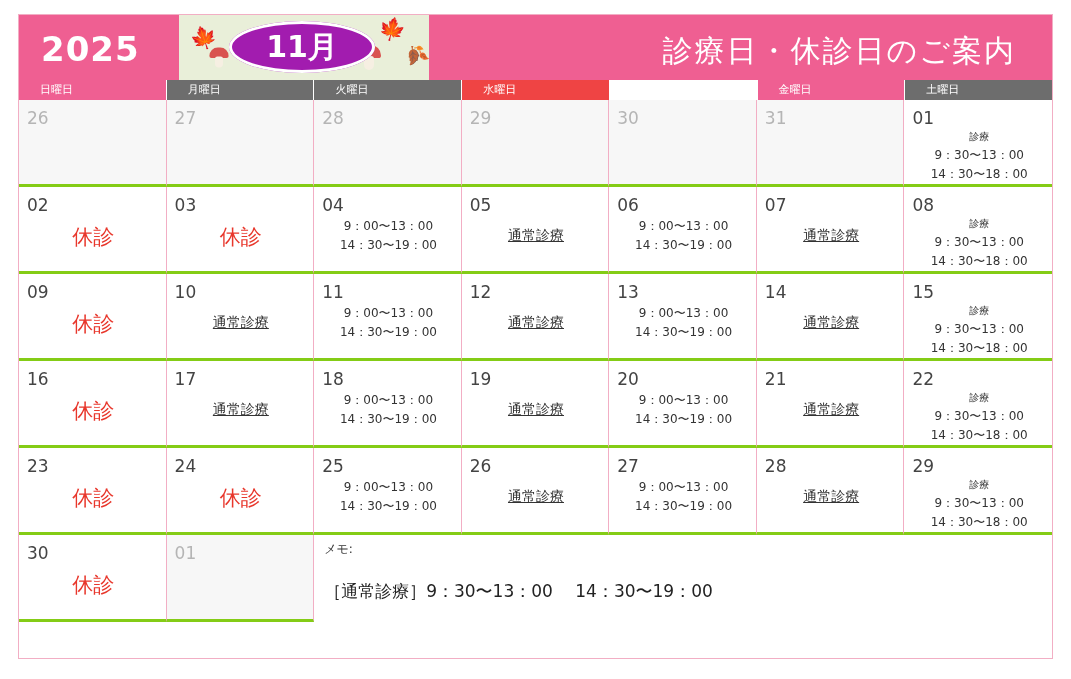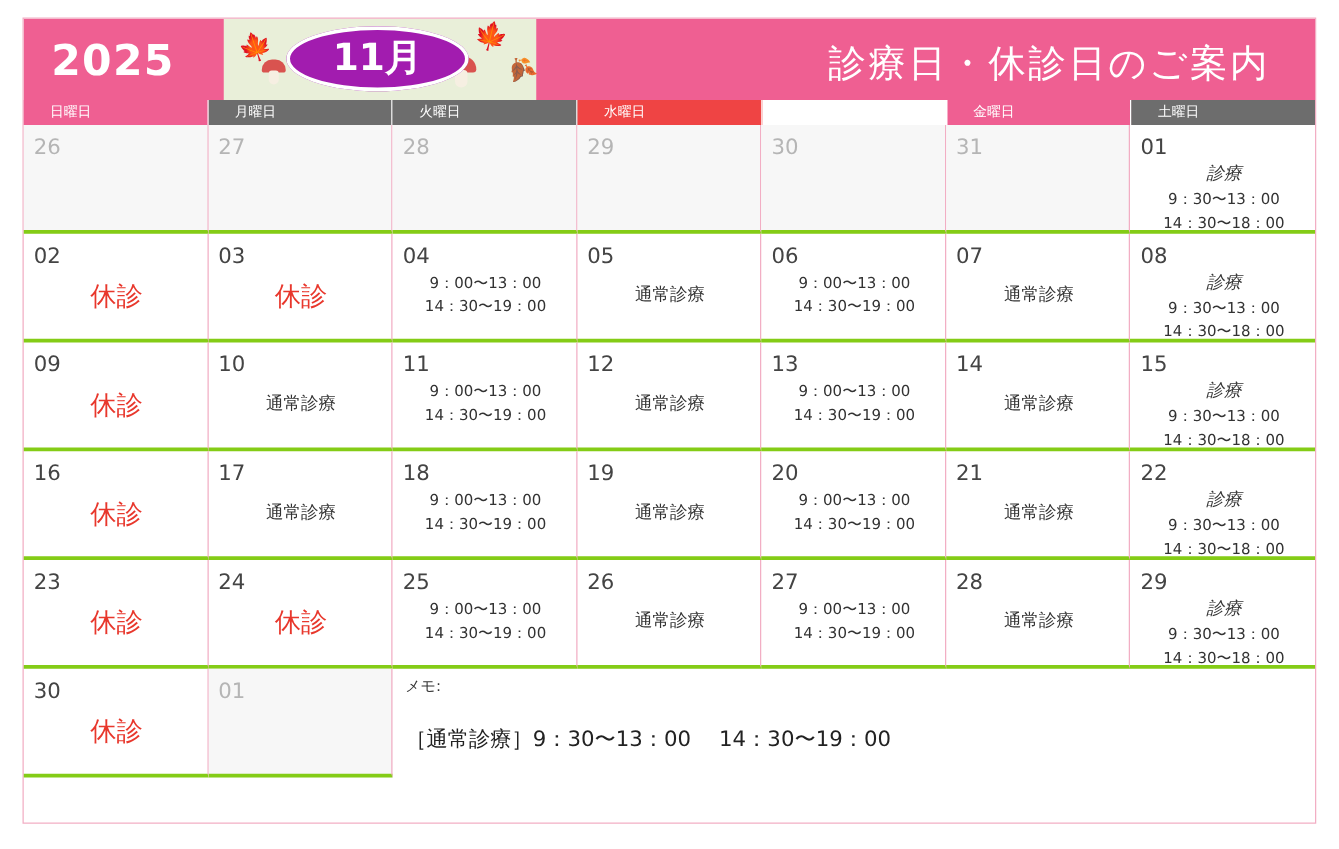--- a/index.html
+++ b/index.html
@@ -177,32 +177,32 @@
   .hours {
     margin-top: 2px;
     text-align: center;
     font-size: 12px;
     color: #333;
     line-height: 19px;
     font-family: "DejaVu Sans", sans-serif;
   }
   .label-line {
     text-align: center;
-    font-size: 14px;
+    font-size: 10px;
     color: #333;
     margin-top: 2px;
     font-family: "DejaVu Sans", sans-serif;
-    font-style: italic;
   }
   .normal {
     margin-top: 12px;
     text-align: center;
     font-size: 14px;
     color: #333;
     font-family: "DejaVu Sans", sans-serif;
+    text-decoration: underline;
   }
 
   
   .memo-row {
     display: grid;
     grid-template-columns: repeat(7, 1fr);
     height: 87px;
   }
   .memo-cell {
     grid-column: 3 / 8;

